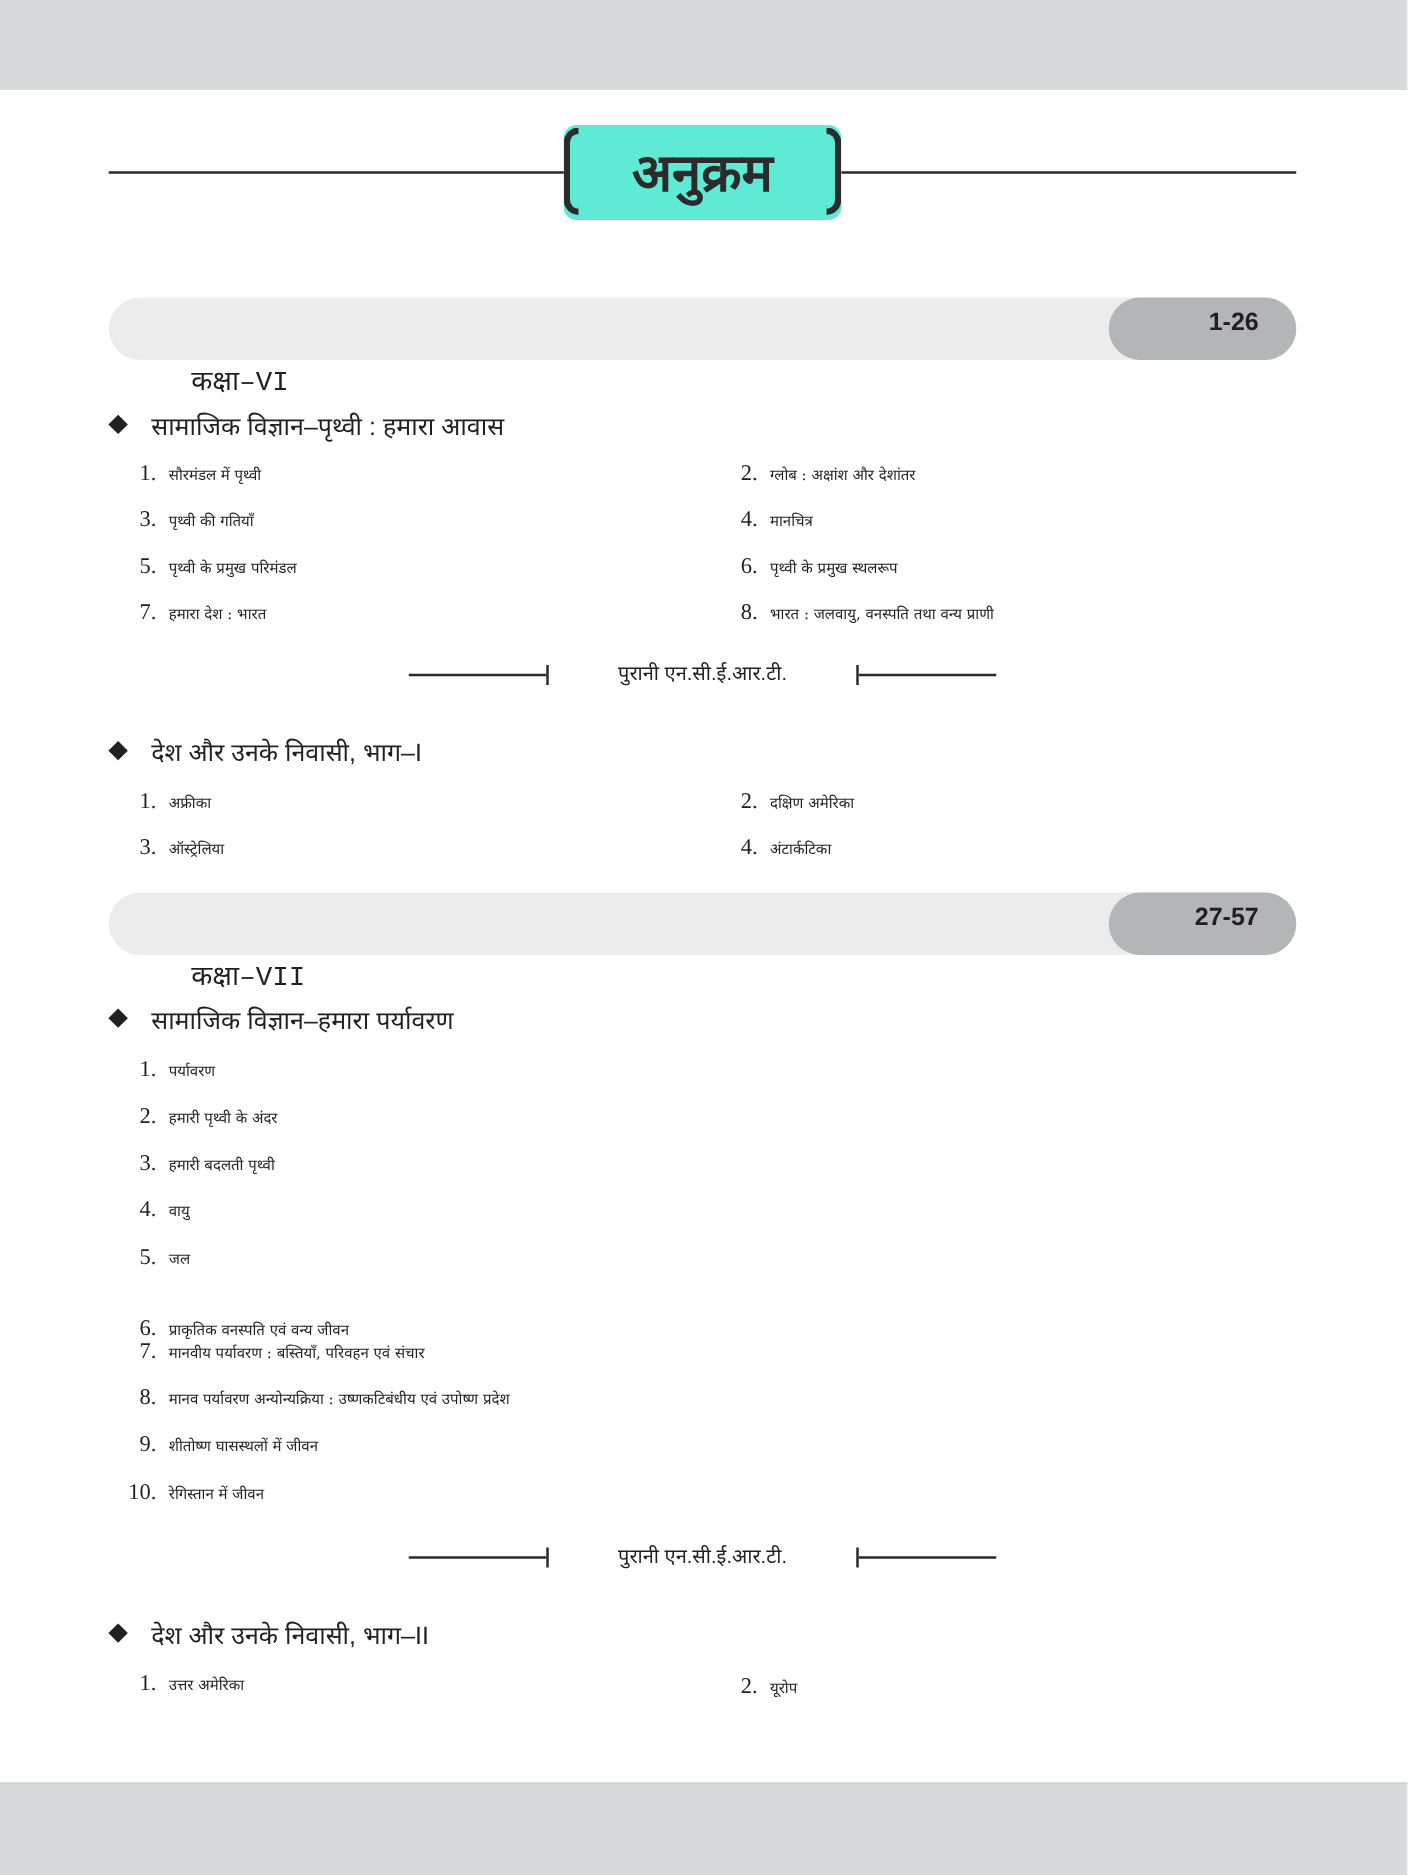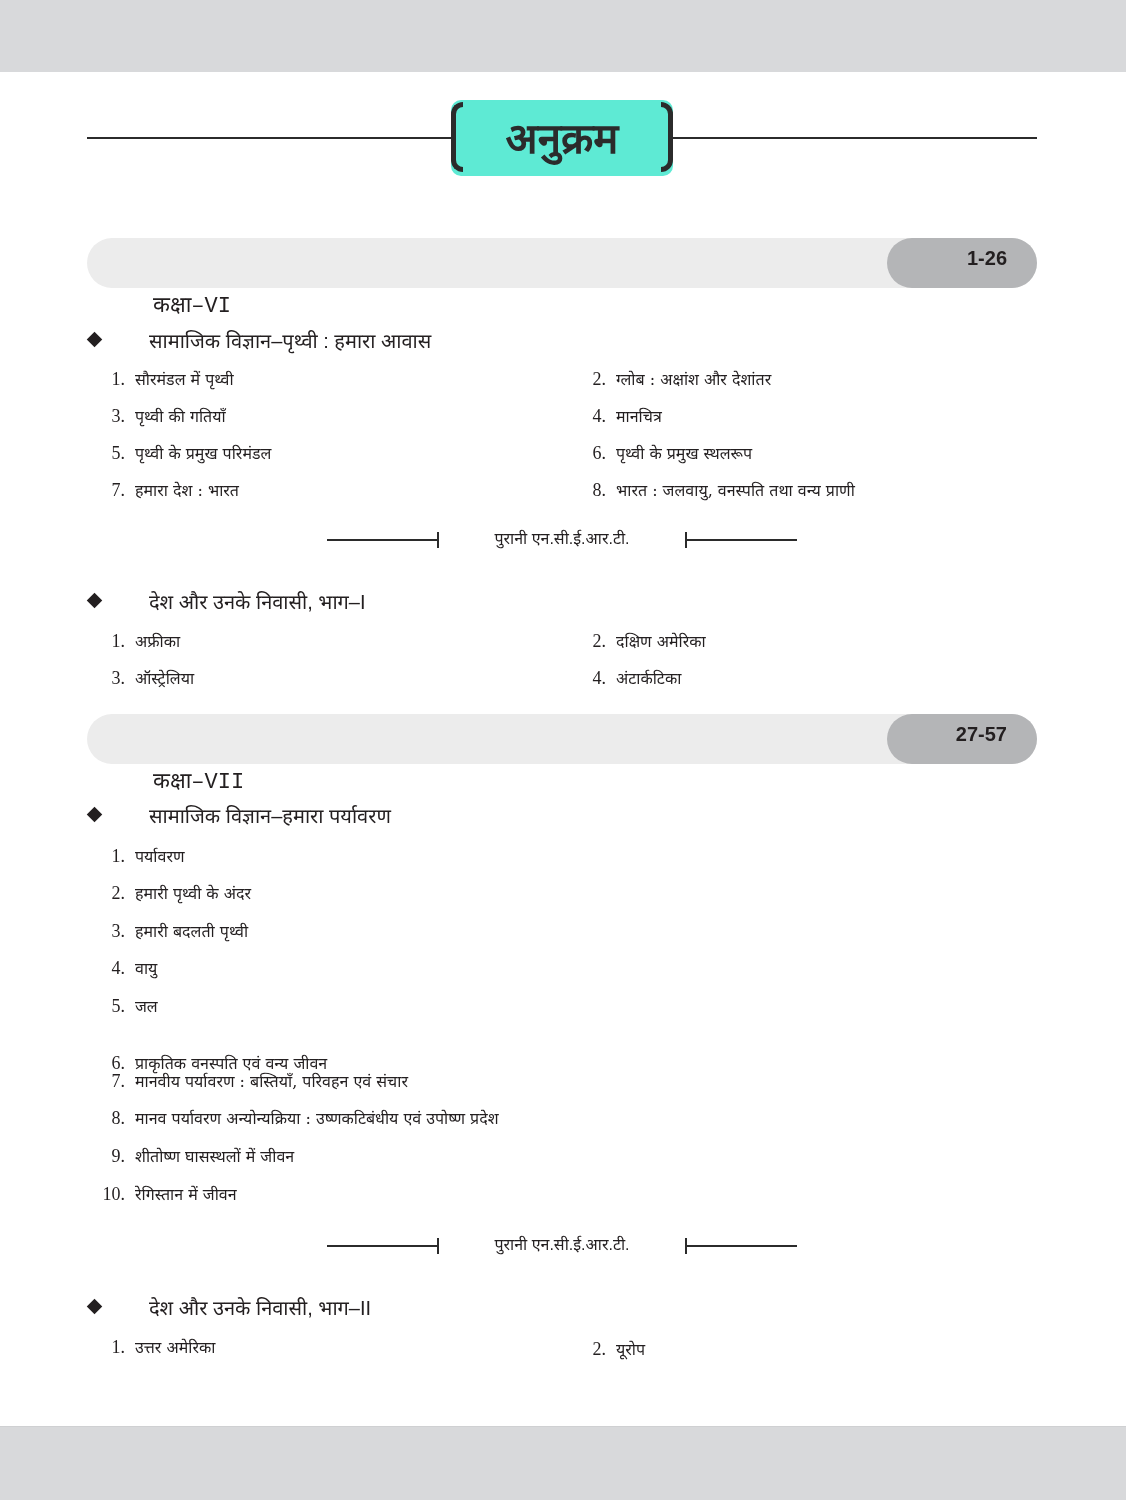--- a/index.html
+++ b/index.html
@@ -51,30 +51,30 @@
   }
 
   
   .section-head { position: absolute; left: 87px; height: 30px; font-size: 20px; }
   .diamond {
     position: absolute; left: 2px; top: 7px; width: 11px; height: 11px;
     background: #231f20; transform: rotate(45deg);
   }
   .section-title {
     position: absolute; left: 34px; top: 0; white-space: nowrap;
-    font-family: "Liberation Sans", sans-serif; font-size: 20px; margin-left: 28px;
+    font-family: "Liberation Sans", sans-serif; font-size: 20px;
   }
 
   
   .item { position: absolute; font-size: 18px; white-space: nowrap; }
   .item-num {
     display: inline-block; width: 32px; text-align: right; margin-right: 10px;
     font-family: "Liberation Serif", serif; font-size: 18px;
   }
-  .item-text { font-family: "DejaVu Serif", serif; font-size: 16px; }
+  .item-text { font-family: "DejaVu Serif", serif; font-size: 12px; }
 
   
   .divider { position: absolute; left: 327px; width: 470px; height: 30px; }
   .divider .dline { position: absolute; top: 15px; height: 2px; background: #2b2b2b; }
   .divider .dline.l { left: 0; width: 110px; }
   .divider .dline.r { right: 0; width: 110px; }
   .divider .tick { position: absolute; top: 8px; width: 2px; height: 16px; background: #2b2b2b; }
   .divider .tick.l { left: 110px; }
   .divider .tick.r { right: 110px; }
   .divider .dtext {

